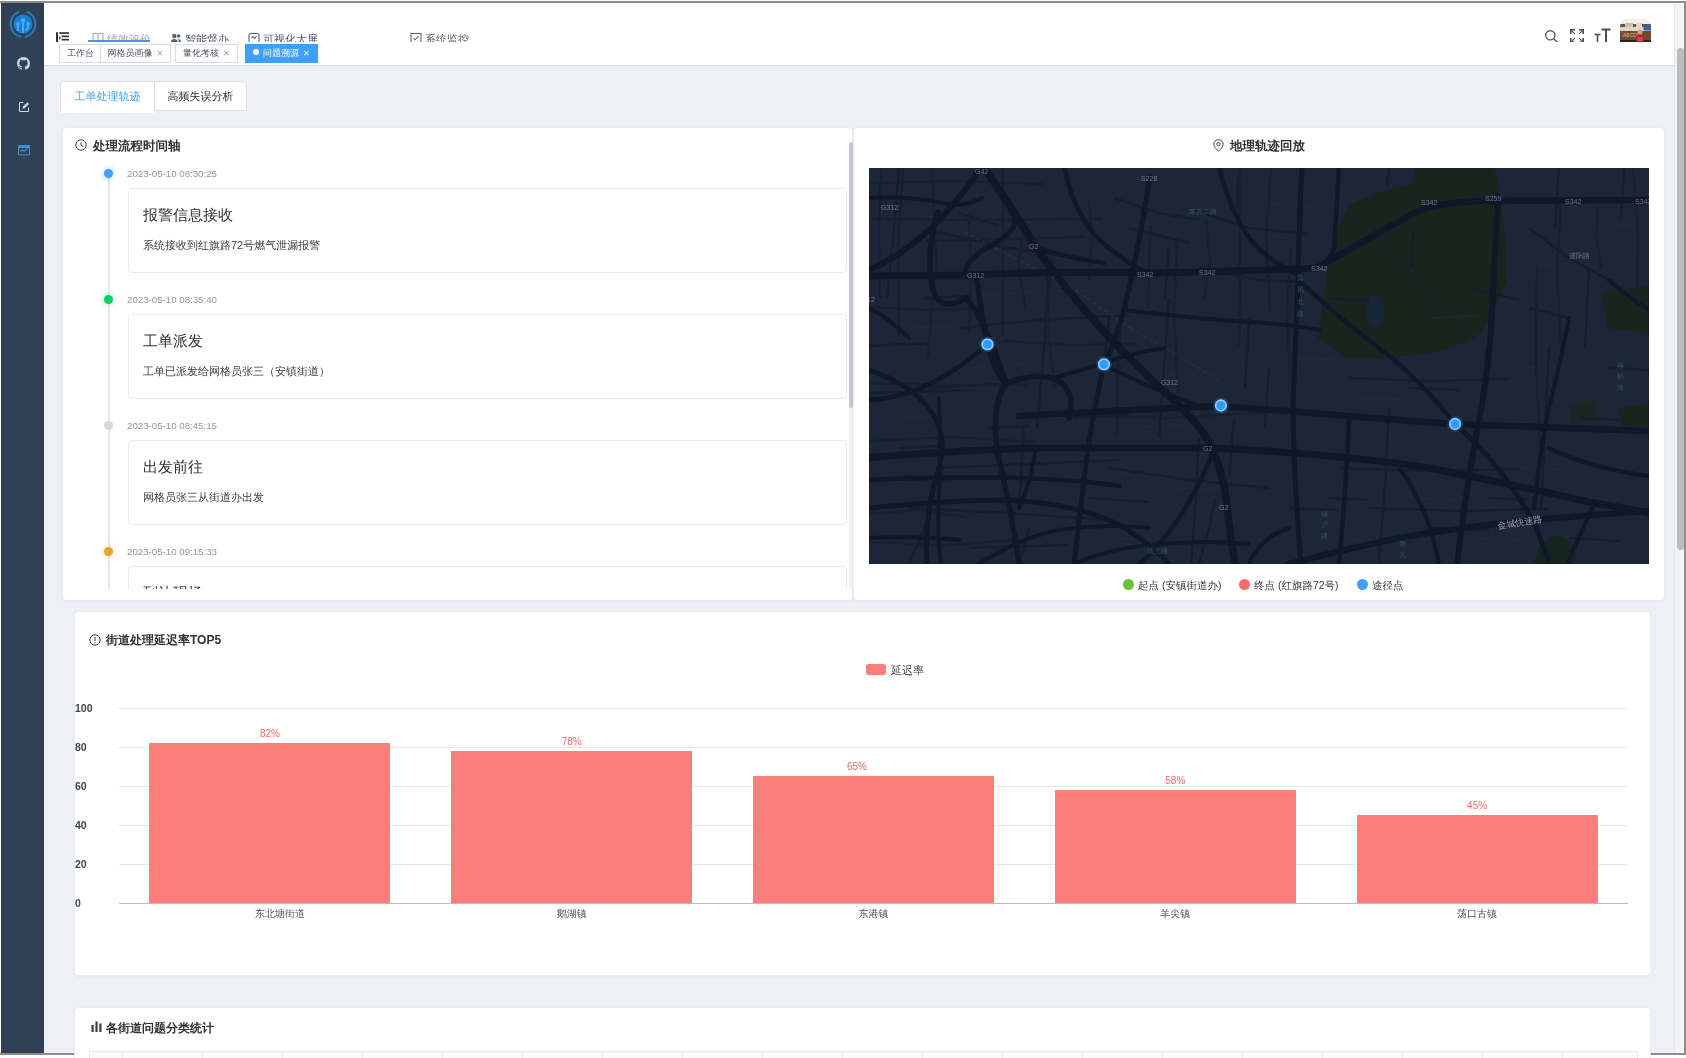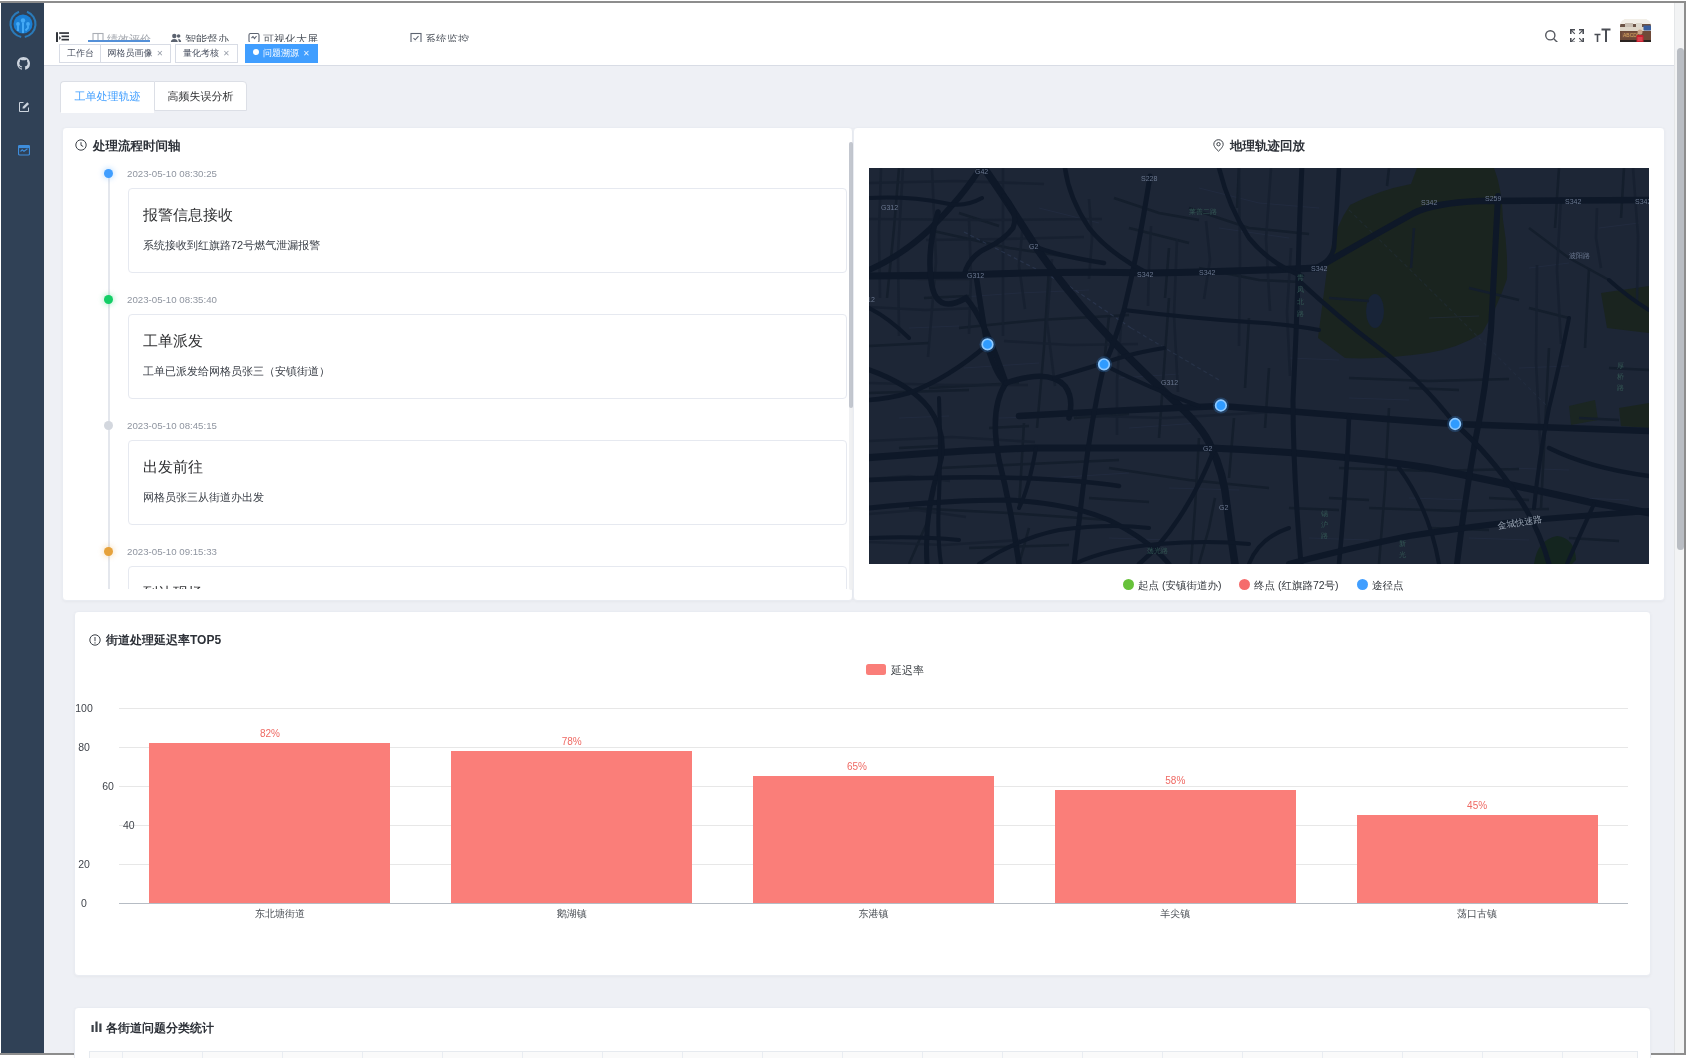--- a/index.html
+++ b/index.html
@@ -49,21 +49,21 @@
 .tdot{position:absolute;width:9px;height:9px;border-radius:50%;box-shadow:0 0 5px 1px rgba(120,200,160,0.18);}
 .tline{position:absolute;left:102px;width:2px;background:#e4e7ed;}
 .tcard{position:absolute;left:127px;width:719px;height:85px;background:#fff;border:1px solid #e6e9f0;border-radius:4px;}
 .tcard .t1{position:absolute;left:14px;top:17px;font-size:15px;color:#303133;}
 .tcard .t2{position:absolute;left:14px;top:49px;font-size:11px;color:#383d45;}
 #tlScroll{position:absolute;left:786px;top:14px;width:4px;height:266px;background:#c3c7cf;border-radius:2px;}
 .legend{position:absolute;top:451px;height:12px;font-size:10.5px;color:#33373d;white-space:nowrap;}
 .ldot{position:absolute;width:11px;height:11px;border-radius:50%;top:451px;}
 
 .gline{position:absolute;height:1px;background:#e7e7e7;left:44px;width:1509px;}
-.ylab{position:absolute;width:18px;text-align:center;font-size:10.5px;color:#41454c;}
+.ylab{position:absolute;width:18px;text-align:left;font-size:10.5px;color:#41454c;font-weight:bold;}
 .bar{position:absolute;background:#fa7e79;}
 .blab{position:absolute;font-size:10px;color:#ef6a64;text-align:center;width:60px;}
 .xlab{position:absolute;font-size:10px;color:#4a4f55;text-align:center;width:120px;top:295px;}
 </style>
 </head>
 <body>
 <div class="abs" id="winTop"></div>
 <div class="abs" id="winRight"></div>
 <div class="abs" id="winBottom"></div>
 
@@ -487,22 +487,22 @@
   <div style="position:absolute;left:816px;top:51px;font-size:11px;color:#3c4045;">延迟率</div>
 
   <div class="gline" style="top:96px;"></div>
   <div class="gline" style="top:135px;"></div>
   <div class="gline" style="top:174px;"></div>
   <div class="gline" style="top:213px;"></div>
   <div class="gline" style="top:252px;"></div>
   <div class="gline" style="top:291px;background:#b6bcc4;"></div>
   <div class="ylab" style="left:0px;top:90px;">100</div>
   <div class="ylab" style="left:0px;top:129px;">80</div>
-  <div class="ylab" style="left:0px;top:168px;margin-left:24px;">60</div>
-  <div class="ylab" style="left:0px;top:207px;padding-left:48px;">40</div>
+  <div class="ylab" style="left:0px;top:168px;">60</div>
+  <div class="ylab" style="left:0px;top:207px;">40</div>
   <div class="ylab" style="left:0px;top:246px;">20</div>
   <div class="ylab" style="left:0px;top:285px;">0</div>
 
   <div class="bar" style="left:74.4px;top:131.1px;width:241px;height:159.9px;"></div>
   <div class="bar" style="left:376.2px;top:138.9px;width:241px;height:152.1px;"></div>
   <div class="bar" style="left:678px;top:164.3px;width:241px;height:126.7px;"></div>
   <div class="bar" style="left:979.8px;top:177.9px;width:241px;height:113.1px;"></div>
   <div class="bar" style="left:1281.6px;top:203.3px;width:241px;height:87.7px;"></div>
   <div class="blab" style="left:164.9px;top:116px;">82%</div>
   <div class="blab" style="left:466.7px;top:124px;">78%</div>

